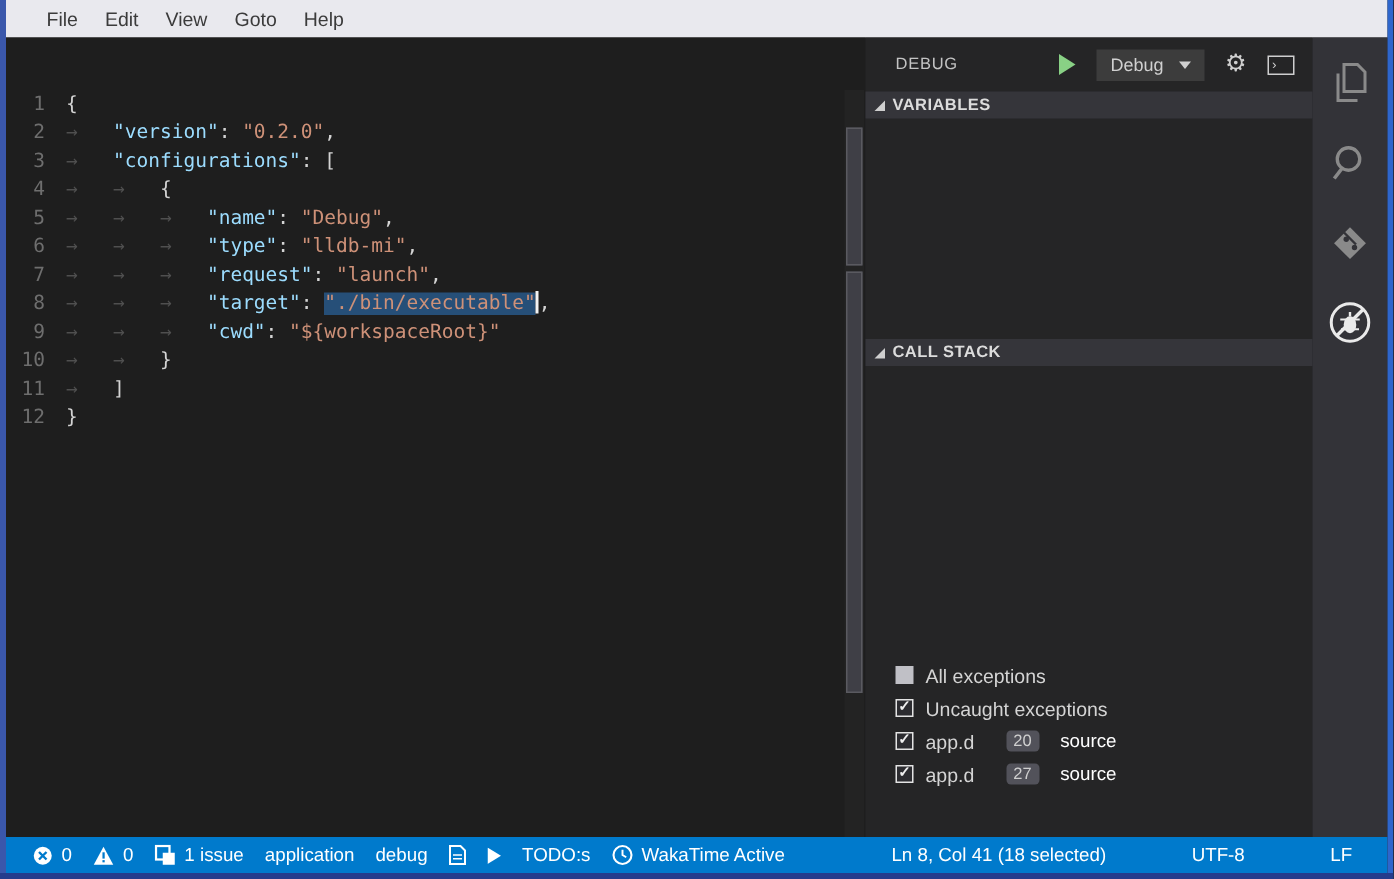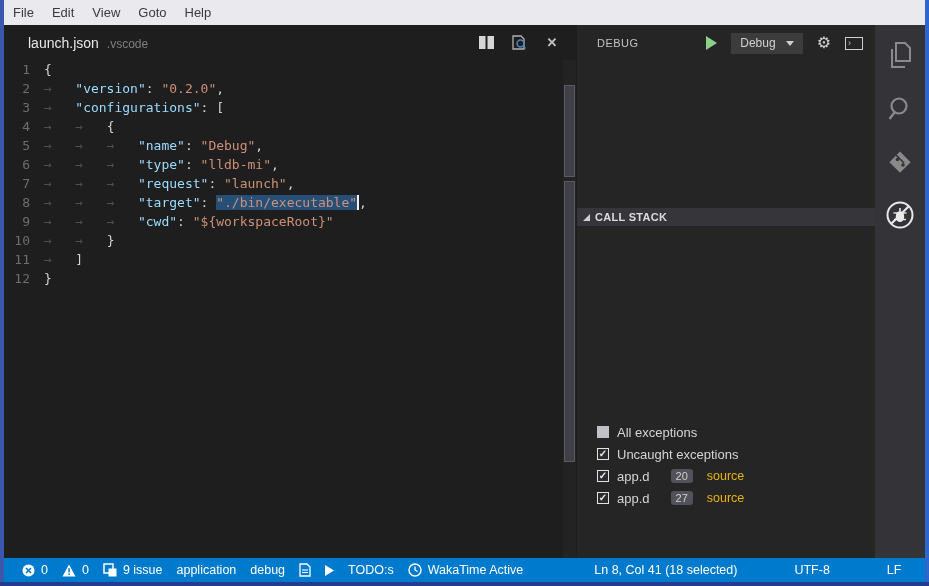--- a/index.html
+++ b/index.html
@@ -9,21 +9,21 @@
     font-family:"Liberation Sans", sans-serif;
   }
   
   .wb-left  { position:absolute; left:0; top:0; width:4px; height:586px; background:#3a57ab; z-index:50; }
   .wb-right { position:absolute; right:0; top:0; width:4px; height:586px; background:#2e66cc; z-index:50; }
   .wb-bottom{ position:absolute; left:0; bottom:0; width:929px; height:4px; background:#253c8c; z-index:51; }
 
   
   .menubar {
     position:absolute; left:4px; top:0; width:921px; height:25px;
-    background:#e9e9ee; display:flex; align-items:center; padding-left:0;
+    background:#e9e9ee; display:flex; align-items:center; padding-left:18px;
   }
   .menu-item { padding:0 9px; font-size:13px; color:#3b3b3b; cursor:default; }
 
   
   .editor-group { position:absolute; left:4px; top:25px; width:573px; height:533px; background:#1e1e1e; }
   .tabbar { position:absolute; left:0; top:0; width:100%; height:35px; display:flex; align-items:center; }
   .tab { display:flex; align-items:baseline; padding-left:24px; }
   .tab-title { font-size:14px; color:#e8e8e8; }
   .tab-desc  { font-size:12px; color:#7f7f7f; margin-left:8px; }
   .tab-actions { position:absolute; right:16px; top:0; height:35px; display:flex; align-items:center; gap:15px; }
@@ -70,21 +70,21 @@
   .body-breakpoints { height:86px; padding-top:3px; }
 
   .bp-row { height:22px; display:flex; align-items:center; padding-left:20px; }
   .cb { width:12px; height:12px; flex:none; margin-right:8px; position:relative; }
   .cb-unchecked { background:#c0c0c6; }
   .cb-checked { background:#2c2c30; border:1px solid #e3e3e3; color:#efefef;
                 font-size:10px; font-weight:bold; line-height:10px; text-align:center; }
   .bp-label { font-size:13px; color:#d4d4d4; }
   .bp-badge { margin-left:21px; background:#52525a; color:#cfcfcf; font-size:11px;
               padding:1px 5px; border-radius:3px; }
-  .bp-detail { margin-left:14px; font-size:12.5px; color:#eab308; }
+  .bp-detail { margin-left:14px; font-size:12.5px; color:#ffffff; }
 
   
   .activity-bar { position:absolute; left:875px; top:25px; width:50px; height:533px; background:#333338;
     display:flex; flex-direction:column; align-items:center; padding-top:16px; gap:23px; }
   .act-ic { width:30px; height:30px; display:flex; align-items:center; justify-content:center; }
 
   
   .statusbar { position:absolute; left:4px; top:558px; width:921px; height:24px; background:#007acc;
     display:flex; align-items:center; color:#fff; font-size:12.5px; padding:0 20px 0 18px; z-index:40; }
   .sb-item { display:flex; align-items:center; gap:6px; margin-right:14px; white-space:nowrap; }
@@ -101,42 +101,20 @@
 
 <div class="menubar">
     <div class="menu-item">File</div>
     <div class="menu-item">Edit</div>
     <div class="menu-item">View</div>
     <div class="menu-item">Goto</div>
     <div class="menu-item">Help</div>
   </div>
 
 <div class="editor-group">
-  <div class="tabbar">
-    <div class="tab">
-      <span class="tab-title">launch.json</span>
-      <span class="tab-desc">.vscode</span>
-    </div>
-    <div class="tab-actions">
-      <span class="icon-btn">
-        <svg width="15" height="13" viewBox="0 0 15 13">
-            <rect x="0" y="0" width="6.5" height="13" fill="#d6d6d6"></rect>
-            <rect x="8.5" y="0" width="6.5" height="13" fill="#d6d6d6"></rect>
-          </svg>
-      </span>
-      <span class="icon-btn">
-        <svg width="16" height="15" viewBox="0 0 16 15">
-          <path d="M2 1 h8 l3 3 v10 h-11 z" fill="none" stroke="#b2b2b2" stroke-width="1.3"></path>
-          <circle cx="9.5" cy="8.5" r="3.4" fill="none" stroke="#4f86c0" stroke-width="1.5"></circle>
-          <line x1="12" y1="11" x2="14.5" y2="13.6" stroke="#4f86c0" stroke-width="1.6"></line>
-        </svg>
-      </span>
-      <span class="icon-btn close-x">✕</span>
-    </div>
-  </div>
   <div class="code-area">
     <div>
         <div class="code-line"><div class="ln">1</div><div class="code"><span class="c-punct">{</span></div></div>
         <div class="code-line"><div class="ln">2</div><div class="code"><span class="c-ws">→   </span><span class="c-key">"version"</span><span class="c-punct">: </span><span class="c-str">"0.2.0"</span><span class="c-punct">,</span></div></div>
         <div class="code-line"><div class="ln">3</div><div class="code"><span class="c-ws">→   </span><span class="c-key">"configurations"</span><span class="c-punct">: [</span></div></div>
         <div class="code-line"><div class="ln">4</div><div class="code"><span class="c-ws">→   </span><span class="c-ws">→   </span><span class="c-punct">{</span></div></div>
         <div class="code-line"><div class="ln">5</div><div class="code"><span class="c-ws">→   </span><span class="c-ws">→   </span><span class="c-ws">→   </span><span class="c-key">"name"</span><span class="c-punct">: </span><span class="c-str">"Debug"</span><span class="c-punct">,</span></div></div>
         <div class="code-line"><div class="ln">6</div><div class="code"><span class="c-ws">→   </span><span class="c-ws">→   </span><span class="c-ws">→   </span><span class="c-key">"type"</span><span class="c-punct">: </span><span class="c-str">"lldb-mi"</span><span class="c-punct">,</span></div></div>
         <div class="code-line"><div class="ln">7</div><div class="code"><span class="c-ws">→   </span><span class="c-ws">→   </span><span class="c-ws">→   </span><span class="c-key">"request"</span><span class="c-punct">: </span><span class="c-str">"launch"</span><span class="c-punct">,</span></div></div>
         <div class="code-line"><div class="ln">8</div><div class="code"><span class="c-ws">→   </span><span class="c-ws">→   </span><span class="c-ws">→   </span><span class="c-key">"target"</span><span class="c-punct">: </span><span class="c-sel">"./bin/executable"</span><span class="c-cur"></span><span class="c-punct">,</span></div></div>
@@ -158,20 +136,24 @@
     <span class="dbg-spacer"></span>
     <span class="play-tri"></span>
     <span class="cfg-dd">
       <span>Debug</span>
       <span class="caret-down"></span>
     </span>
     <span class="gear">⚙</span>
     <span class="console-ic">›</span>
   </div>
 
+  <div class="sec-header">
+    <span class="twistie"></span>
+    <span>VARIABLES</span>
+  </div>
   <div class="sec-body body-variables"></div>
 
   <div class="sec-body body-watch"></div>
 
   <div class="sec-header">
     <span class="twistie"></span>
     <span>CALL STACK</span>
   </div>
   <div class="sec-body body-callstack"></div>
 
@@ -246,21 +228,21 @@
       <rect x="6.3" y="4.2" width="1.5" height="4.2" fill="#007acc"></rect>
       <rect x="6.3" y="9.4" width="1.5" height="1.5" fill="#007acc"></rect>
     </svg>
     <span>0</span>
   </span>
   <span class="sb-item">
     <svg width="14" height="14" viewBox="0 0 14 14">
       <rect x="1" y="1" width="9" height="9" fill="none" stroke="#fff" stroke-width="1.5"></rect>
       <rect x="5.5" y="5.5" width="8" height="8" fill="#fff"></rect>
     </svg>
-    <span>9 issue</span>
+    <span>1 issue</span>
   </span>
   <span class="sb-item">
     <span>application</span>
   </span>
   <span class="sb-item">
     <span>debug</span>
   </span>
   <span class="sb-item">
     <svg width="12" height="14" viewBox="0 0 12 14">
       <path d="M1 1 h7 l3 3 v9 h-10 z" fill="none" stroke="#fff" stroke-width="1.3"></path>

